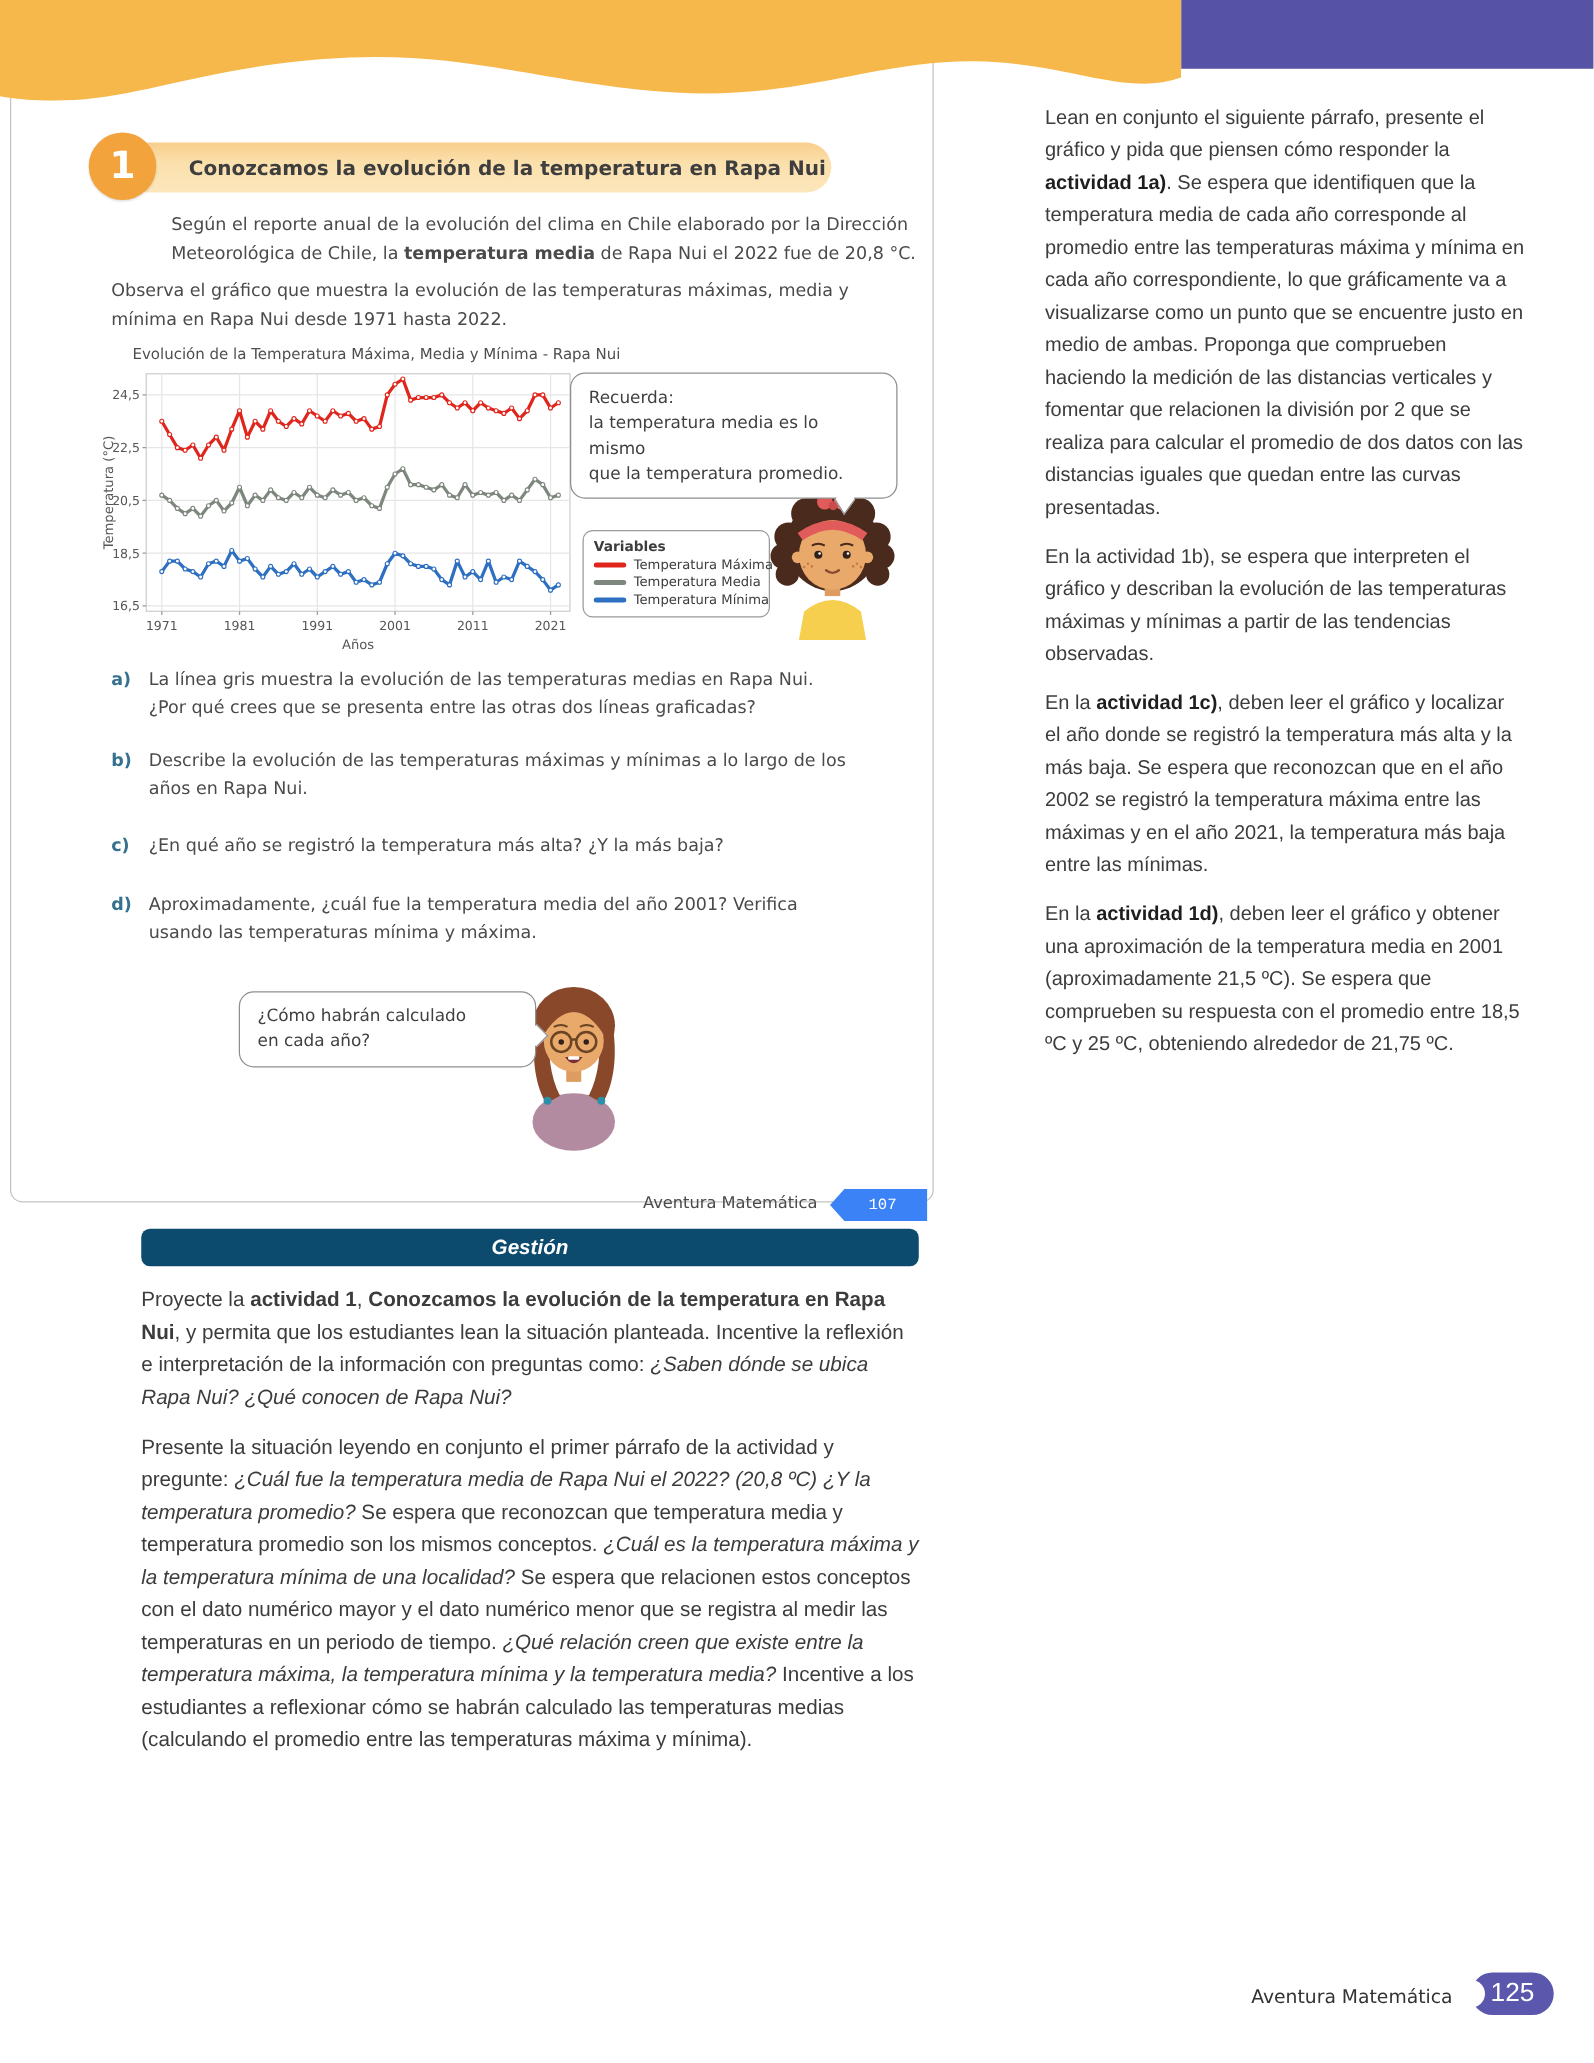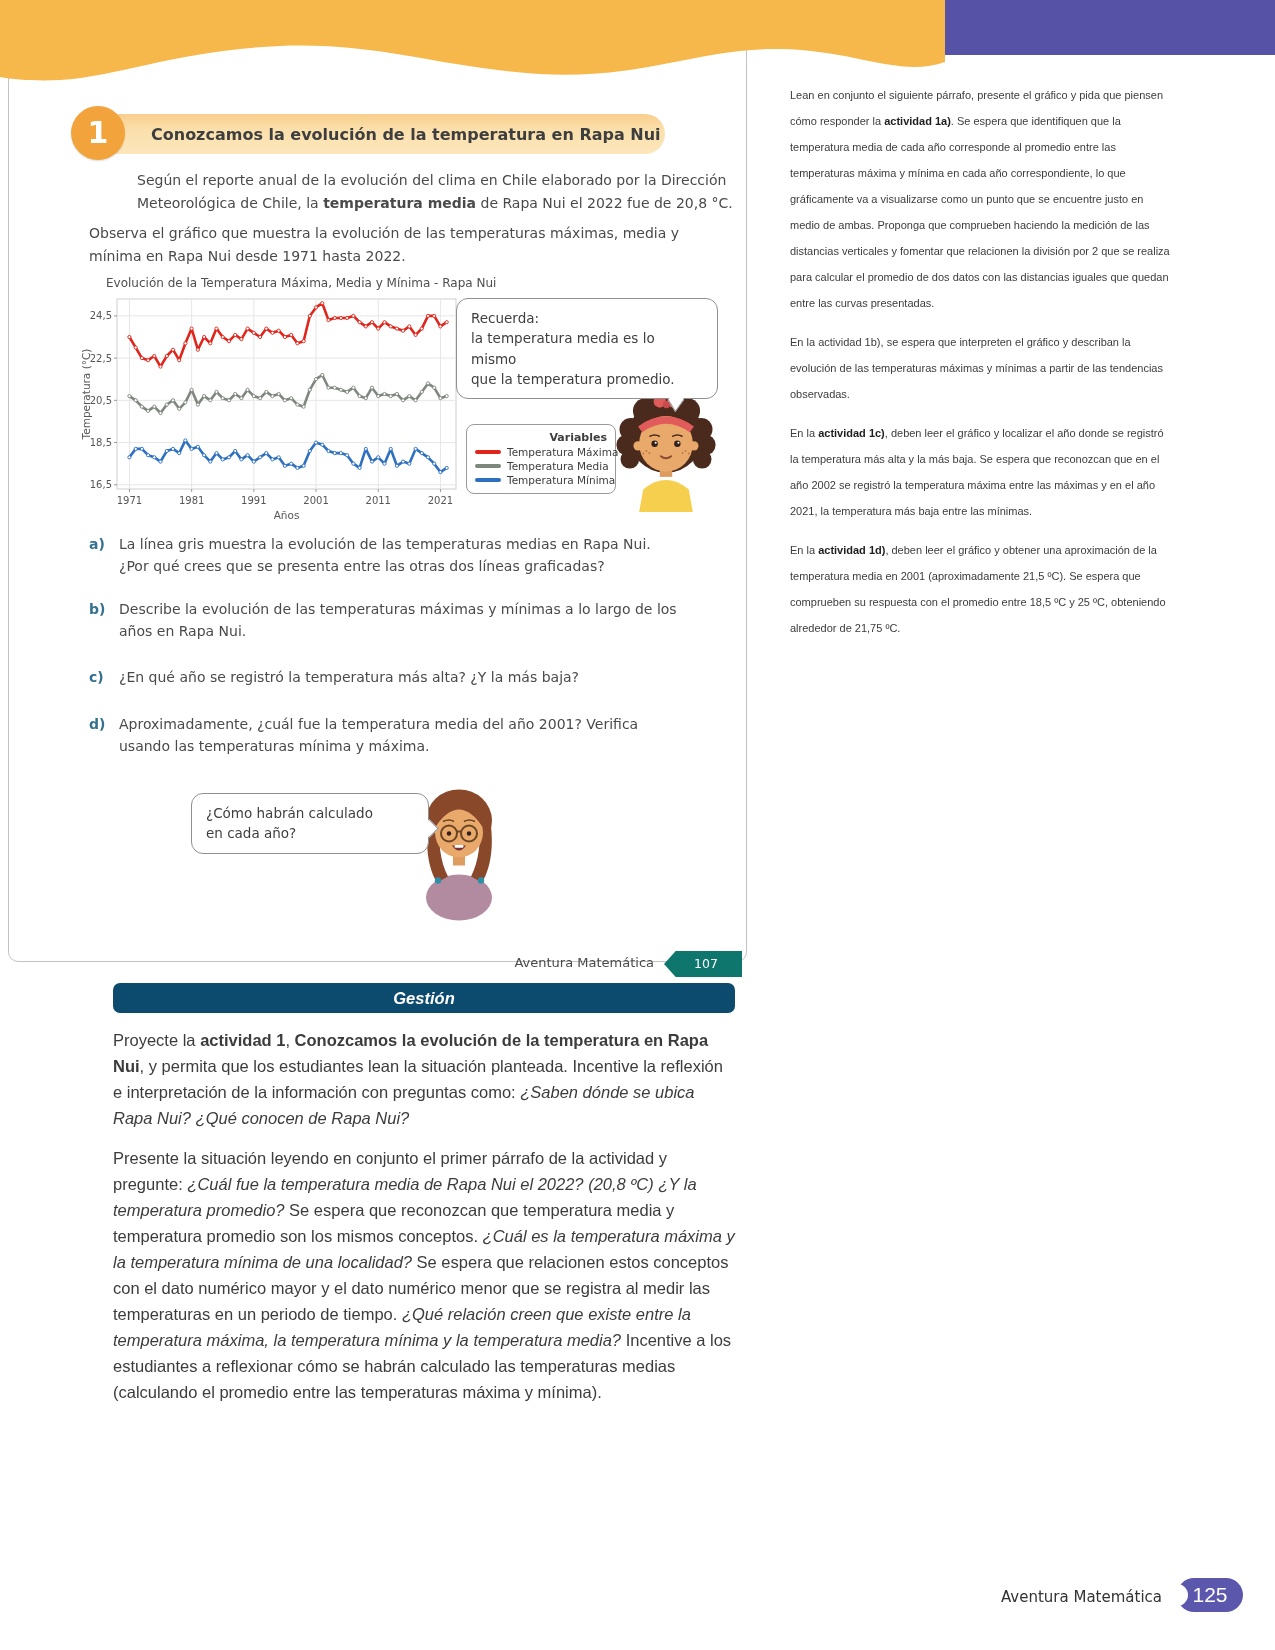--- a/index.html
+++ b/index.html
@@ -27,21 +27,21 @@
 
   
   .chart-title{position:absolute;left:97px;top:250px;font-size:12px;color:#4f4f4f;}
   .chart{position:absolute;left:72px;top:268px;}
   svg.chart text.tick{font:10px "DejaVu Sans",sans-serif;fill:#565656;}
   svg.chart text.axlabel{font:10.5px "DejaVu Sans",sans-serif;fill:#565656;}
 
   
   .legend{position:absolute;left:457px;top:398px;width:150px;border:1px solid #9a9a9a;border-radius:8px;
           background:#fff;padding:6px 8px 7px 8px;box-sizing:border-box;}
-  .legend-title{font-size:11px;font-weight:bold;color:#3d3d3d;text-align:right;margin-bottom:0;}
+  .legend-title{font-size:11px;font-weight:bold;color:#3d3d3d;text-align:left;margin-bottom:0;}
   .lrow{display:flex;align-items:center;margin-top:2px;text-align:center;}
   .sw{display:inline-block;width:26px;height:3.5px;border-radius:2px;margin-right:6px;flex:0 0 auto;}
   .lrow span.llabel{font-size:10.5px;color:#3d3d3d;white-space:nowrap;}
 
   
   .bubble{position:absolute;background:#fff;border:1.5px solid #8f8f8f;border-radius:12px;
           padding:9px 14px;font-size:13.5px;line-height:1.5;color:#3f3f3f;z-index:6;}
   .b1{left:447px;top:272px;width:232px;}
   .b1::after{content:"";position:absolute;width:13px;height:13px;background:#fff;
           border-right:1.5px solid #8f8f8f;border-bottom:1.5px solid #8f8f8f;
@@ -60,21 +60,21 @@
   .qtext{flex:1;color:#4a4a4a;}
   .qa{top:507px;} .qb{top:572px;} .qc{top:640px;} .qd{top:687px;}
 
   
   .card-footer{position:absolute;right:92px;top:929px;font-size:13px;color:#4a4a4a;}
   .badge107{position:absolute;right:4px;top:925px;width:78px;height:26px;background:#F2A93C;
         color:#fff;font-size:12.5px;text-align:center;line-height:26px;
         clip-path:polygon(0 50%,15% 0,100% 0,100% 100%,15% 100%);padding-left:6px;box-sizing:border-box;}
 
   
-  .teacher-col{position:absolute;left:790px;top:82px;width:384px;font-size:11px;line-height:26px;color:#3c3c3c;}
+  .teacher-col{position:absolute;left:836px;top:82px;width:384px;font-size:16px;line-height:26px;color:#3c3c3c;}
   .teacher-col p{margin:0 0 13px 0;}
   .teacher-col span[style*="bold"]{color:#1e1e1e;}
 
   
   .gestion{position:absolute;left:113px;top:983px;width:622px;font-size:16.5px;line-height:26px;color:#3c3c3c;}
   .gestion-bar{height:30px;border-radius:7px;background:#6E93AD;color:#fff;text-align:center;
         line-height:30px;font-weight:bold;font-size:16.5px;margin-bottom:14px;}
   .gestion p{margin:0 0 14px 0;}
 
   
@@ -403,21 +403,21 @@
       <line x1="50" y1="56" x2="54" y2="56" stroke="#6B4423" stroke-width="2"></line>
       <circle cx="42" cy="58" r="2.2" fill="#32211A"></circle>
         <circle cx="62" cy="58" r="2.2" fill="#32211A"></circle>
       <path d="M36,46 Q42,43 47,46" stroke="#6B4423" stroke-width="1.5" fill="none"></path>
       <path d="M57,46 Q62,43 68,46" stroke="#6B4423" stroke-width="1.5" fill="none"></path>
       <path d="M45,70 Q52,80 59,70 Z" fill="#7A2F33"></path>
       <rect x="47.5" y="69.5" width="9" height="2.8" rx="1.2" fill="#ffffff"></rect>
     </svg>
 
     <div class="card-footer">Aventura Matemática</div>
-    <div class="badge107" style="background: #0f766e;">107</div>
+    <div class="badge107" style="background: #3b82f6; font-family: Liberation Mono, monospace;">107</div>
   </div>
 
   <div class="teacher-col">
     <p><span>Lean en conjunto el siguiente párrafo, presente el gráfico y pida que piensen cómo responder la </span><span style="font-weight: bold;">actividad 1a)</span><span>. Se espera que identifiquen que la temperatura media de cada año corresponde al promedio entre las temperaturas máxima y mínima en cada año correspondiente, lo que gráficamente va a visualizarse como un punto que se encuentre justo en medio de ambas. Proponga que comprueben haciendo la medición de las distancias verticales y fomentar que relacionen la división por 2 que se realiza para calcular el promedio de dos datos con las distancias iguales que quedan entre las curvas presentadas.</span></p>
     <p><span>En la </span><span style="font-weight: normal; text-align: center;">actividad 1b)</span><span>, se espera que interpreten el gráfico y describan la evolución de las temperaturas máximas y mínimas a partir de las tendencias observadas.</span></p>
     <p><span>En la </span><span style="font-weight: bold;">actividad 1c)</span><span>, deben leer el gráfico y localizar el año donde se registró la temperatura más alta y la más baja. Se espera que reconozcan que en el año 2002 se registró la temperatura máxima entre las máximas y en el año 2021, la temperatura más baja entre las mínimas.</span></p>
     <p><span>En la </span><span style="font-weight: bold;">actividad 1d)</span><span>, deben leer el gráfico y obtener una aproximación de la temperatura media en 2001 (aproximadamente 21,5 ºC). Se espera que comprueben su respuesta con el promedio entre 18,5 ºC y 25 ºC, obteniendo alrededor de 21,75 ºC.</span></p>
   </div>
 
   <div class="gestion">

